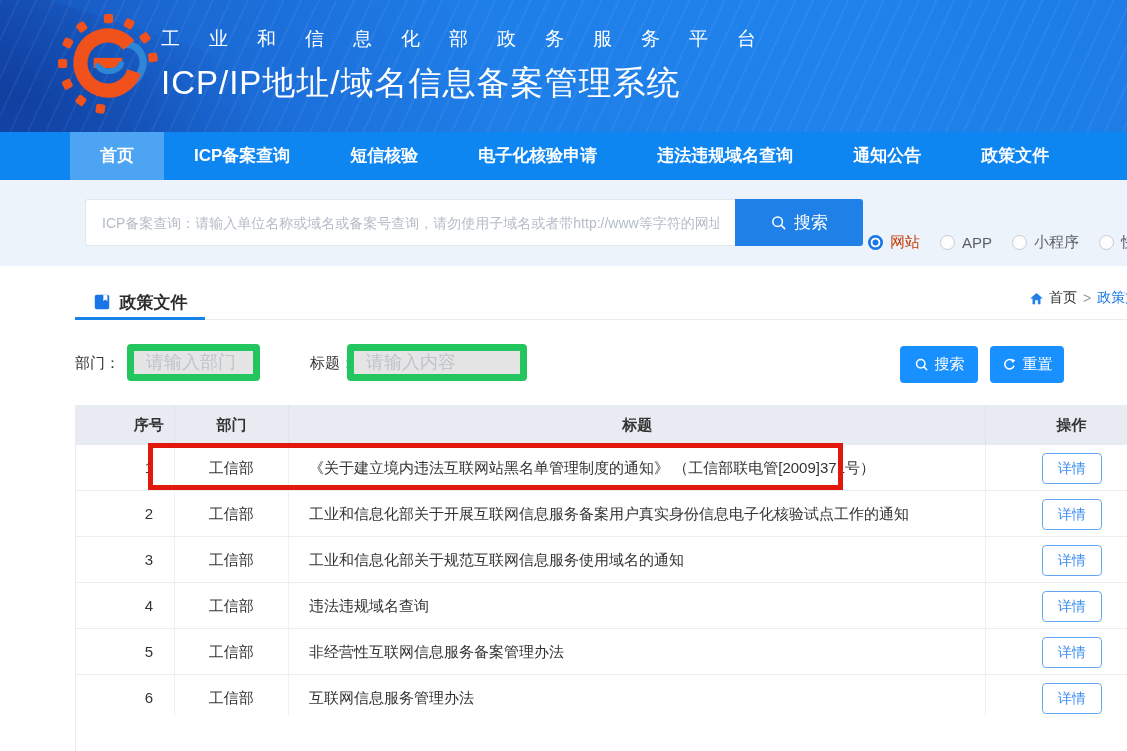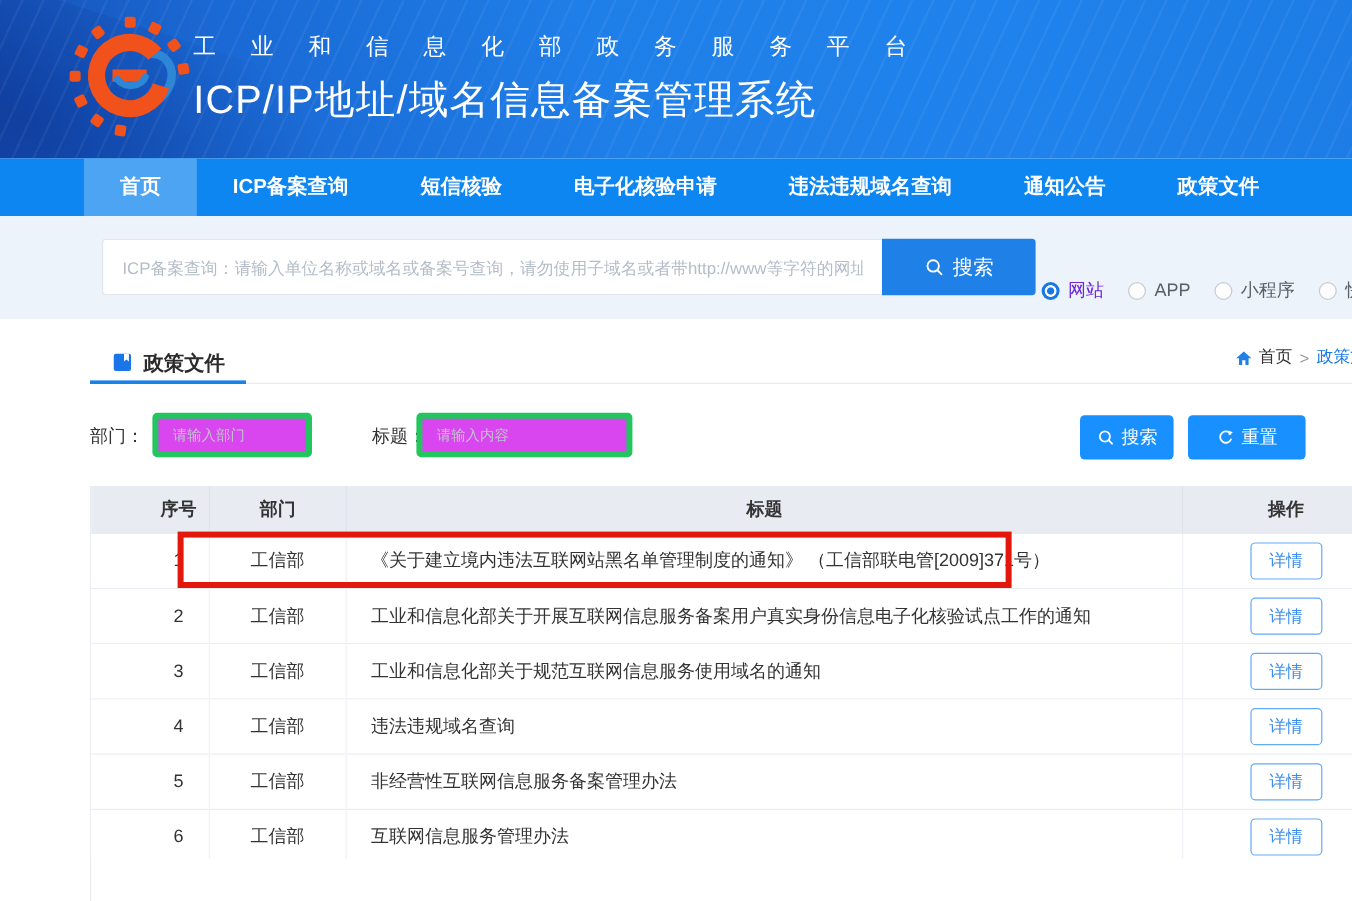--- a/index.html
+++ b/index.html
@@ -56,49 +56,49 @@
     font-family:inherit;
   }
   .type-group{position:absolute;left:868px;top:0;height:86px;display:flex;align-items:center;
     padding-top:38px;box-sizing:border-box;gap:20px;white-space:nowrap;}
   .radio{display:flex;align-items:center;gap:7px;cursor:pointer;font-size:15px;color:#5a5f66;}
   .radio .dot{width:15px;height:15px;border-radius:50%;border:1px solid #c6cbd3;background:#fdfdfe;box-sizing:border-box;}
   .radio.checked .dot{
     border:none;
     background:radial-gradient(circle,#1677e8 0 2.6px,#fff 3.4px 4.6px,#1677e8 5.2px 7.5px);
   }
-  .radio.checked{color:#6d28d9;}
+  .radio.checked{color:#c2410c;}
   
   .tab-row{position:absolute;top:280px;left:0;width:1127px;height:42px;}
   .tab-grayline{position:absolute;top:39px;left:75px;width:1052px;height:1px;background:#ebebeb;}
   .tab{position:absolute;left:75px;top:4px;width:130px;height:36px;display:flex;align-items:center;
     justify-content:center;gap:9px;cursor:pointer;}
   .tab-underline{position:absolute;left:75px;top:37px;width:130px;height:3px;background:#1583e8;}
   .tab-label{font-size:17px;font-weight:bold;color:#2b2b2b;}
   .breadcrumb{position:absolute;left:1029px;top:9px;display:flex;align-items:center;gap:6px;
     font-size:14px;white-space:nowrap;}
   .bc-home{color:#333;cursor:pointer;display:flex;align-items:center;gap:5px;}
   .bc-sep{color:#999;}
   .bc-current{color:#1778e8;}
   
   .filter-row{position:absolute;top:344px;left:0;width:1127px;height:38px;}
   .f-label{position:absolute;top:10px;font-size:15px;color:#333;}
   .f-label.dept{left:75px;}
   .f-label.title{left:310px;}
-  .f-input{position:absolute;top:0;height:37px;box-sizing:border-box;border:5px solid #22c55e;
-    border-radius:4px;padding:0 12px;font-size:12px;color:#333;outline:none;background:#d946ef;
+  .f-input{position:absolute;top:0;height:37px;box-sizing:border-box;border:7px solid #22c55e;
+    border-radius:4px;padding:0 12px;font-size:18px;color:#333;outline:none;background:#e5e5e5;
     font-family:"Liberation Sans","DejaVu Sans",sans-serif;}
   .f-input::placeholder{color:#bfc4cc;}
   .f-input.dept{left:127px;width:133px;}
   .f-input.title{left:347px;width:180px;}
   .f-btn{position:absolute;top:2px;height:37px;border:none;border-radius:4px;background:#1890ff;
     color:#fff;font-size:15px;cursor:pointer;display:flex;align-items:center;justify-content:center;
     gap:6px;font-family:inherit;}
   .f-btn.search{left:900px;width:78px;}
-  .f-btn.reset{left:990px;width:98px;}
+  .f-btn.reset{left:990px;width:74px;}
   
   .table{position:absolute;top:405px;left:75px;width:1082px;border-left:1px solid #e9ecf0;box-sizing:border-box;}
   .t-head{display:flex;height:40px;background:#e9ebf2;align-items:center;}
   .th{font-size:15px;font-weight:bold;color:#333;text-align:center;box-sizing:border-box;
     border-right:1px solid #dfe3ea;height:40px;line-height:40px;}
   .t-row{display:flex;height:45px;background:#fff;border-bottom:1px solid #e9ecf0;align-items:center;}
   .td{font-size:15px;color:#333;text-align:center;box-sizing:border-box;border-right:1px solid #eef1f5;
     height:45px;line-height:45px;white-space:nowrap;overflow:hidden;}
   .c-no{width:53px;margin-left:48px;}
   .c-dept{width:120px;}

